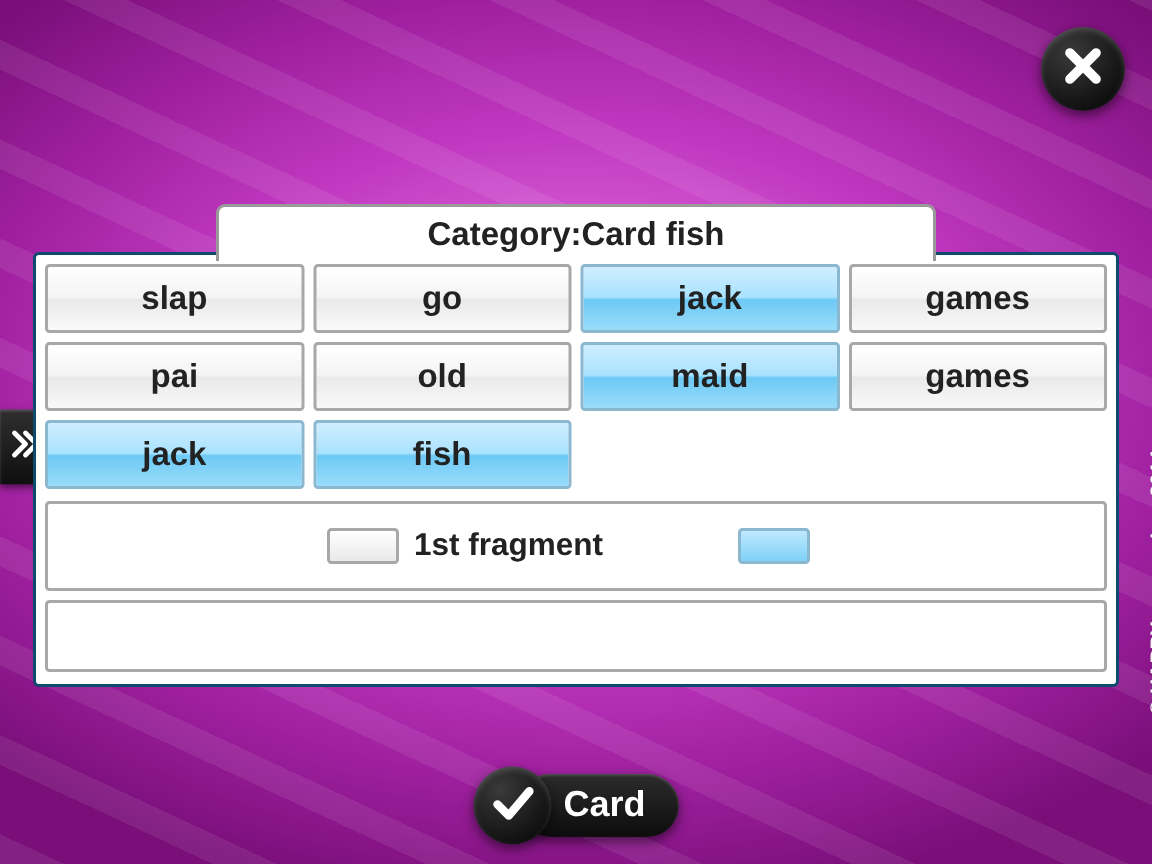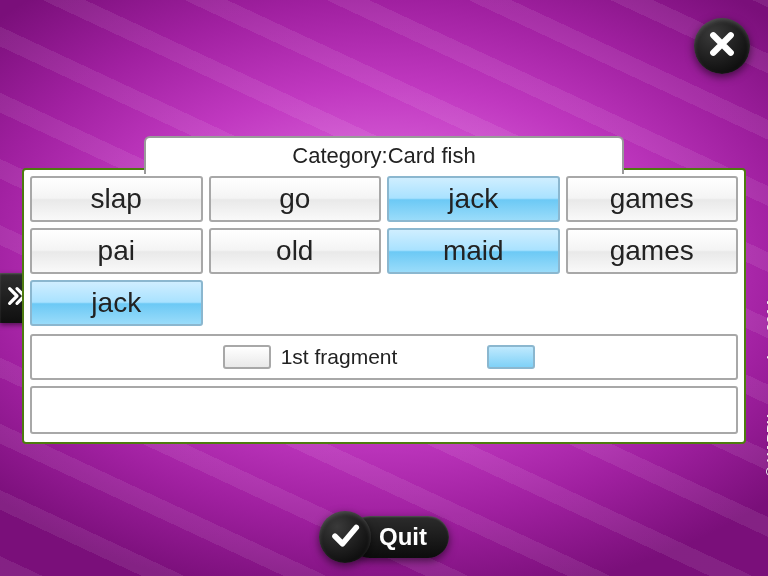--- a/index.html
+++ b/index.html
@@ -55,22 +55,23 @@
     color: #f2f2f2;
     white-space: nowrap;
     text-shadow: 0 1px 2px rgba(0,0,0,0.5);
   }
 
   .panel {
     position: absolute;
     left: 22px; right: 22px;
     top: 168px;
     background: #fff;
-    border: 2px solid #4d7c0f;
+    border: 2px solid #0c4a6e;
     border-radius: 4px;
+    font-weight: bold;
   }
 
   .category-strip {
     position: absolute;
     top: -34px;
     left: 120px; right: 120px;
     height: 38px;
     background: #fff;
     border: 2px solid #9a9a9a;
     border-bottom: none;
@@ -84,38 +85,38 @@
     display: grid;
     grid-template-columns: repeat(4, 1fr);
     gap: 6px;
     padding: 6px;
   }
   .tile {
     height: 46px;
     border: 2px solid #a8a8a8;
     border-radius: 3px;
     display: flex; align-items: center; justify-content: center;
-    font-size: 28px;
+    font-size: 22px;
     color: #222;
     cursor: pointer;
   }
   .tile.white {
     background: linear-gradient(#ffffff 0%, #f4f4f4 48%, #e9e9e9 52%, #f9f9f9 100%);
   }
   .tile.blue {
     background: linear-gradient(#cfeeff 0%, #a9e2ff 48%, #6cc9f5 52%, #9adcfa 100%);
     border-color: #8bb7cf;
   }
 
   .legend {
     margin: 2px 6px 6px 6px;
     border: 2px solid #a8a8a8;
     border-radius: 3px;
     background: #fff;
-    height: 46px;
+    height: 60px;
     display: flex;
     align-items: center;
     justify-content: center;
     gap: 90px;
     font-size: 21px;
     color: #222;
   }
   .legend .swatch {
     width: 48px; height: 24px;
     border: 2px solid #a8a8a8;
@@ -216,20 +217,23 @@
       </div>
       <div class="tile blue">
         <span>maid</span>
       </div>
       <div class="tile white">
         <span>games</span>
       </div>
       <div class="tile blue">
         <span>jack</span>
       </div>
+      <div class="tile blue">
+        <span>fish</span>
+      </div>
     </div>
 
   <div class="legend">
     <div class="legend-item">
       <span class="swatch sw-white"></span>
       <span>1st fragment</span>
     </div>
     <div class="legend-item">
       <span class="swatch sw-blue"></span>
     </div>
@@ -239,14 +243,14 @@
 </div>
 
 <div class="quit-btn">
   <div class="quit-circle">
     <span>
       <svg viewBox="0 0 24 24">
           <path d="M4 13 L10 19 L21 6" stroke="#fff" stroke-width="4.5" stroke-linecap="round" stroke-linejoin="round" fill="none"></path>
         </svg>
     </span>
   </div>
-  <div class="quit-pill">Quit</div>
+  <div class="quit-pill">Card</div>
 </div>
 
 </body></html>

